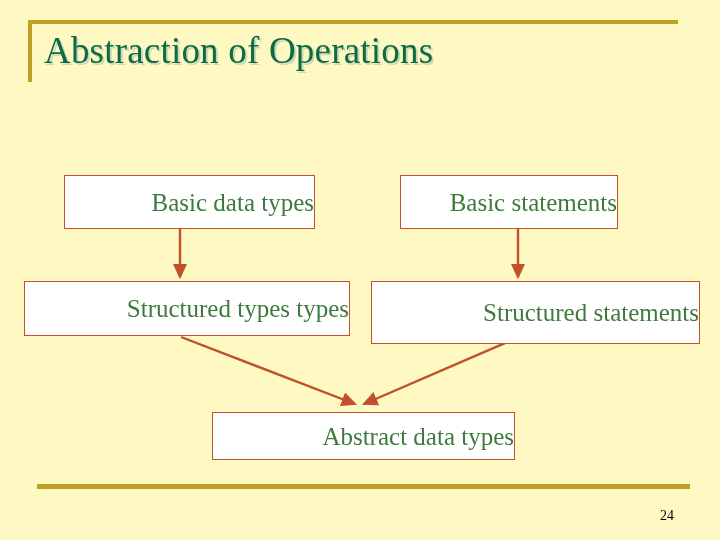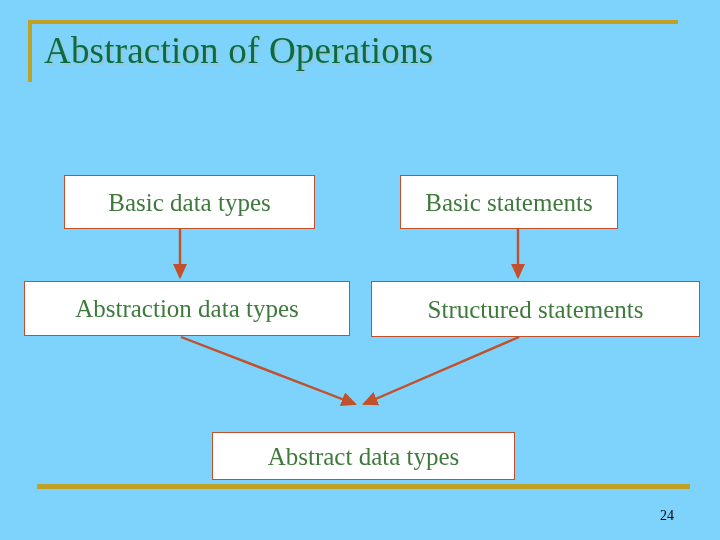--- a/index.html
+++ b/index.html
@@ -8,21 +8,21 @@
     padding: 0;
     background: #ffffff;
   }
   body {
     font-family: "Liberation Serif", "DejaVu Serif", serif;
   }
   #slide {
     position: relative;
     width: 720px;
     height: 540px;
-    background: #7dd3fc;
+    background: #fef9c3;
     overflow: hidden;
   }
 
   
   .rule-top {
     position: absolute;
     left: 28px;
     top: 20px;
     width: 650px;
     height: 4px;
@@ -61,31 +61,31 @@
 
   
   .box {
     position: absolute;
     box-sizing: border-box;
     border: 1px solid #c1502b;
     background: #ffffff;
     color: #3f7a3d;
     display: flex;
     align-items: center;
-    justify-content: center;
+    justify-content: flex-end;
     font-size: 25px;
     line-height: 1;
     white-space: nowrap;
   }
 
   #box-basic-data-types      { left: 64px;  top: 175px; width: 251px; height: 54px; }
   #box-basic-statements      { left: 400px; top: 175px; width: 218px; height: 54px; }
   #box-structured-data-types { left: 24px;  top: 281px; width: 326px; height: 55px; }
-  #box-structured-statements { left: 371px; top: 281px; width: 329px; height: 56px; }
-  #box-abstract-data-types   { left: 212px; top: 432px; width: 303px; height: 48px; }
+  #box-structured-statements { left: 371px; top: 281px; width: 329px; height: 63px; }
+  #box-abstract-data-types   { left: 212px; top: 412px; width: 303px; height: 48px; }
 
   
   #arrows {
     position: absolute;
     left: 0;
     top: 0;
     width: 720px;
     height: 540px;
     pointer-events: none;
   }
@@ -125,21 +125,21 @@
 
   <div class="box" id="box-basic-data-types">
     <span>Basic data types</span>
   </div>
 
   <div class="box" id="box-basic-statements">
     <span>Basic statements</span>
   </div>
 
   <div class="box" id="box-structured-data-types">
-    <span>Abstraction data types</span>
+    <span>Structured types types</span>
   </div>
 
   <div class="box" id="box-structured-statements">
     <span>Structured statements</span>
   </div>
 
   <div class="box" id="box-abstract-data-types">
     <span>Abstract data types</span>
   </div>
 

